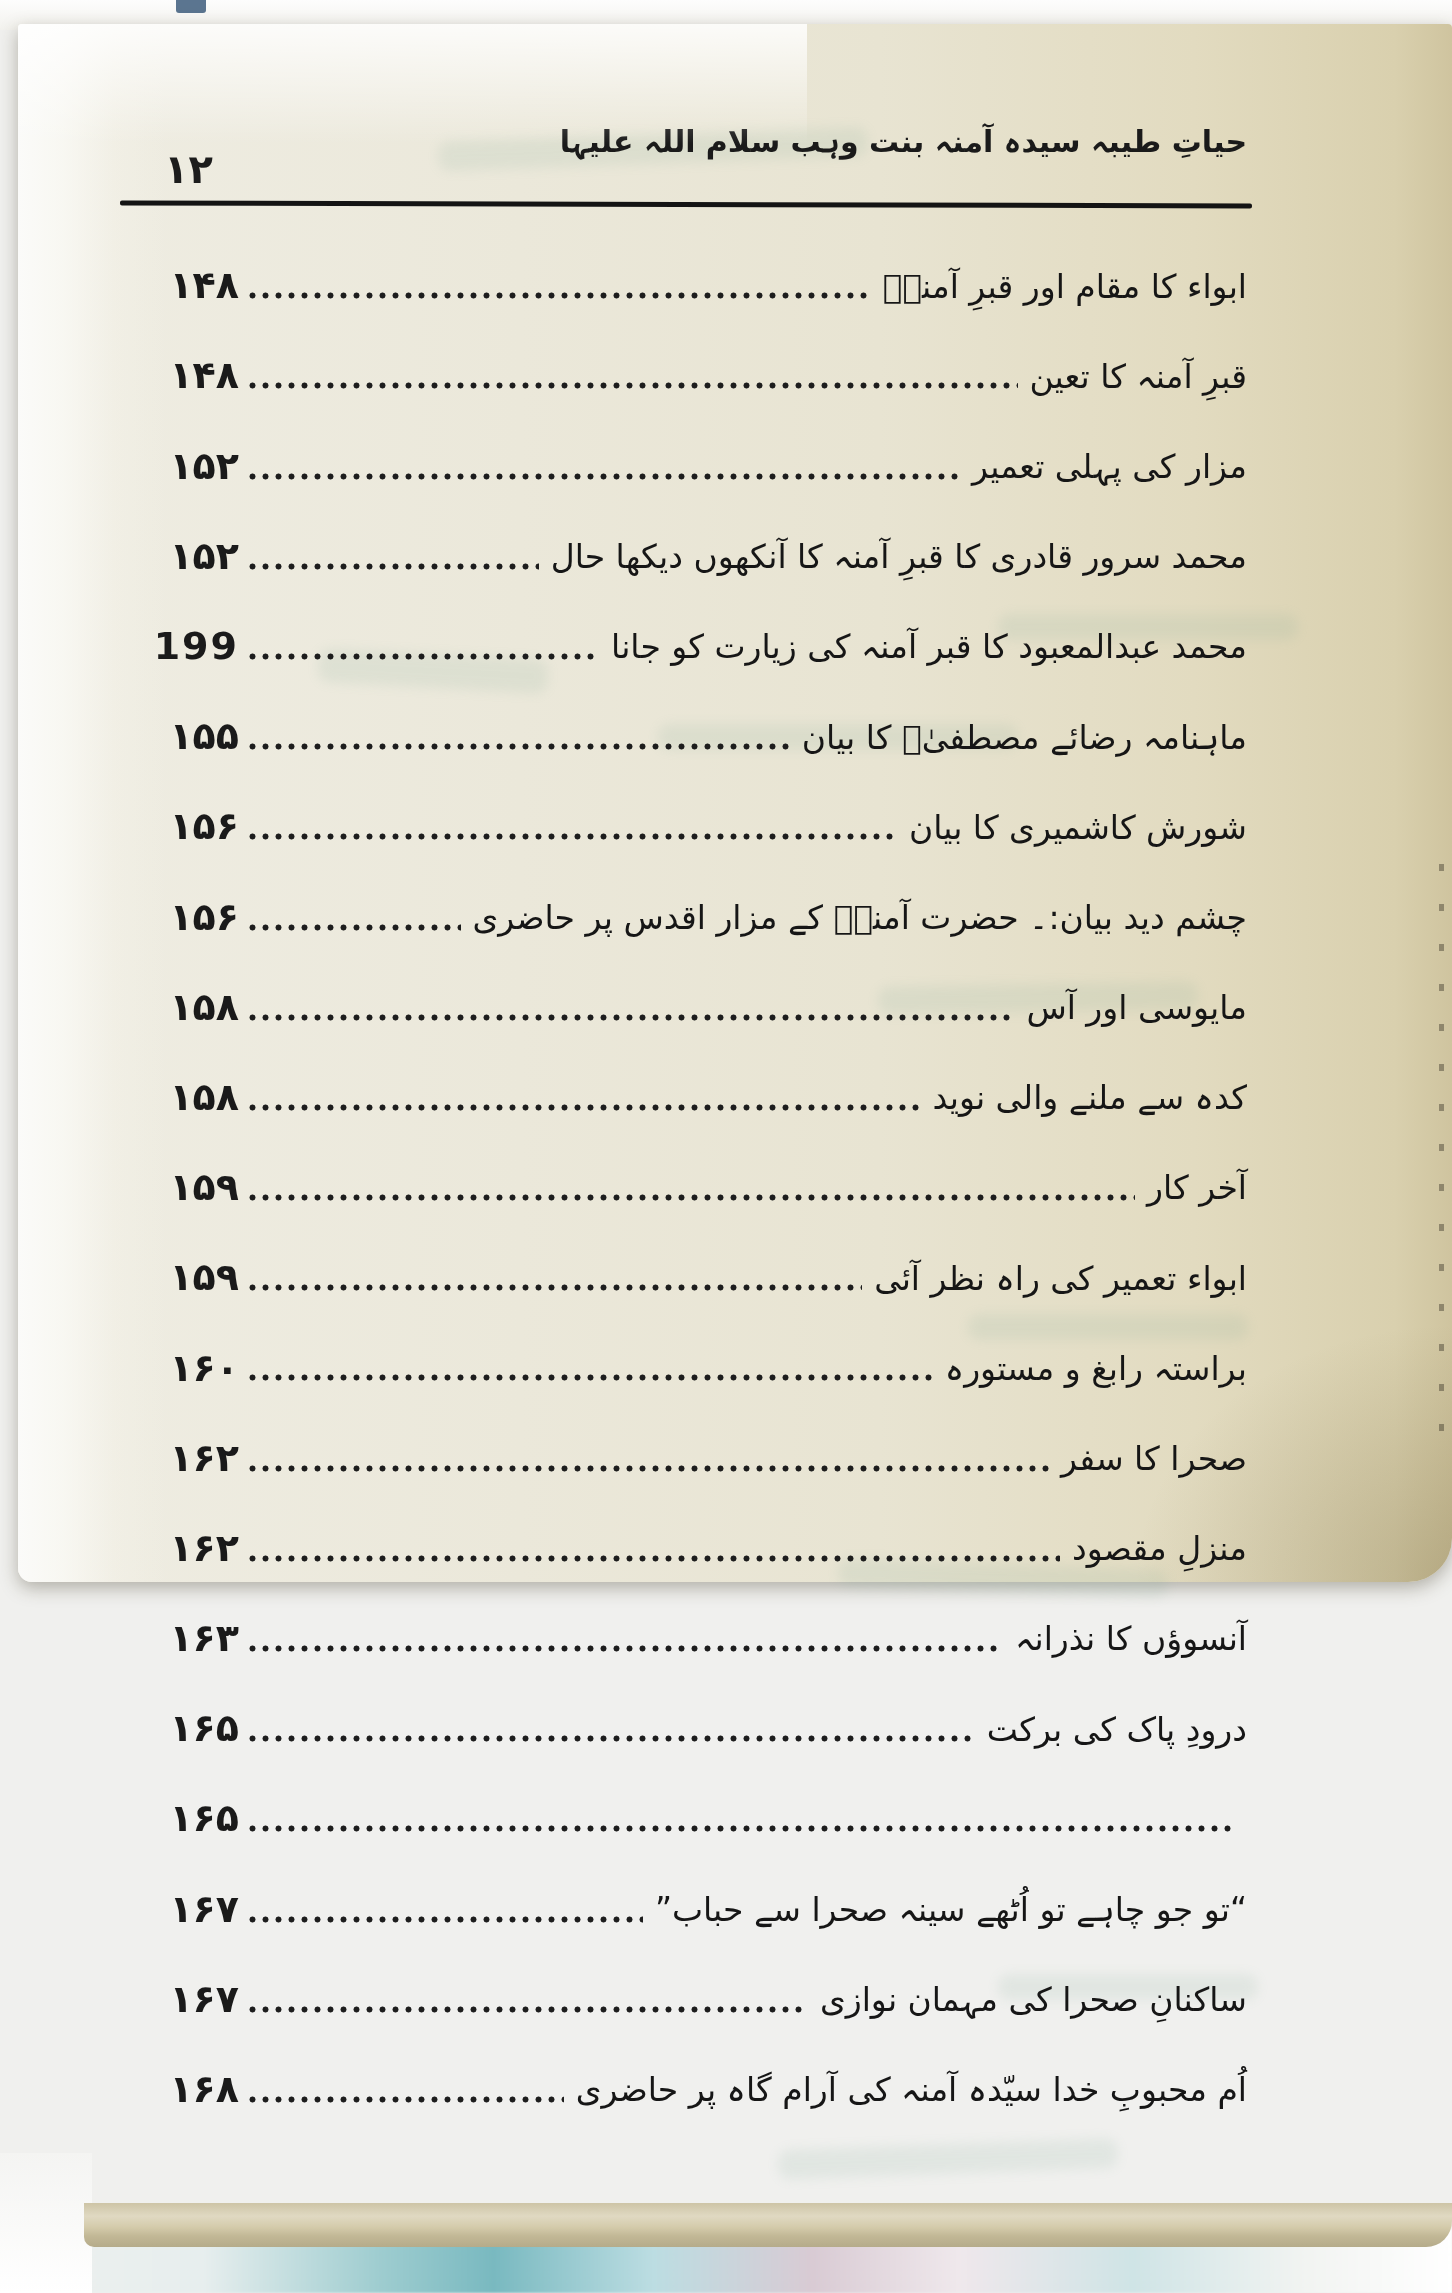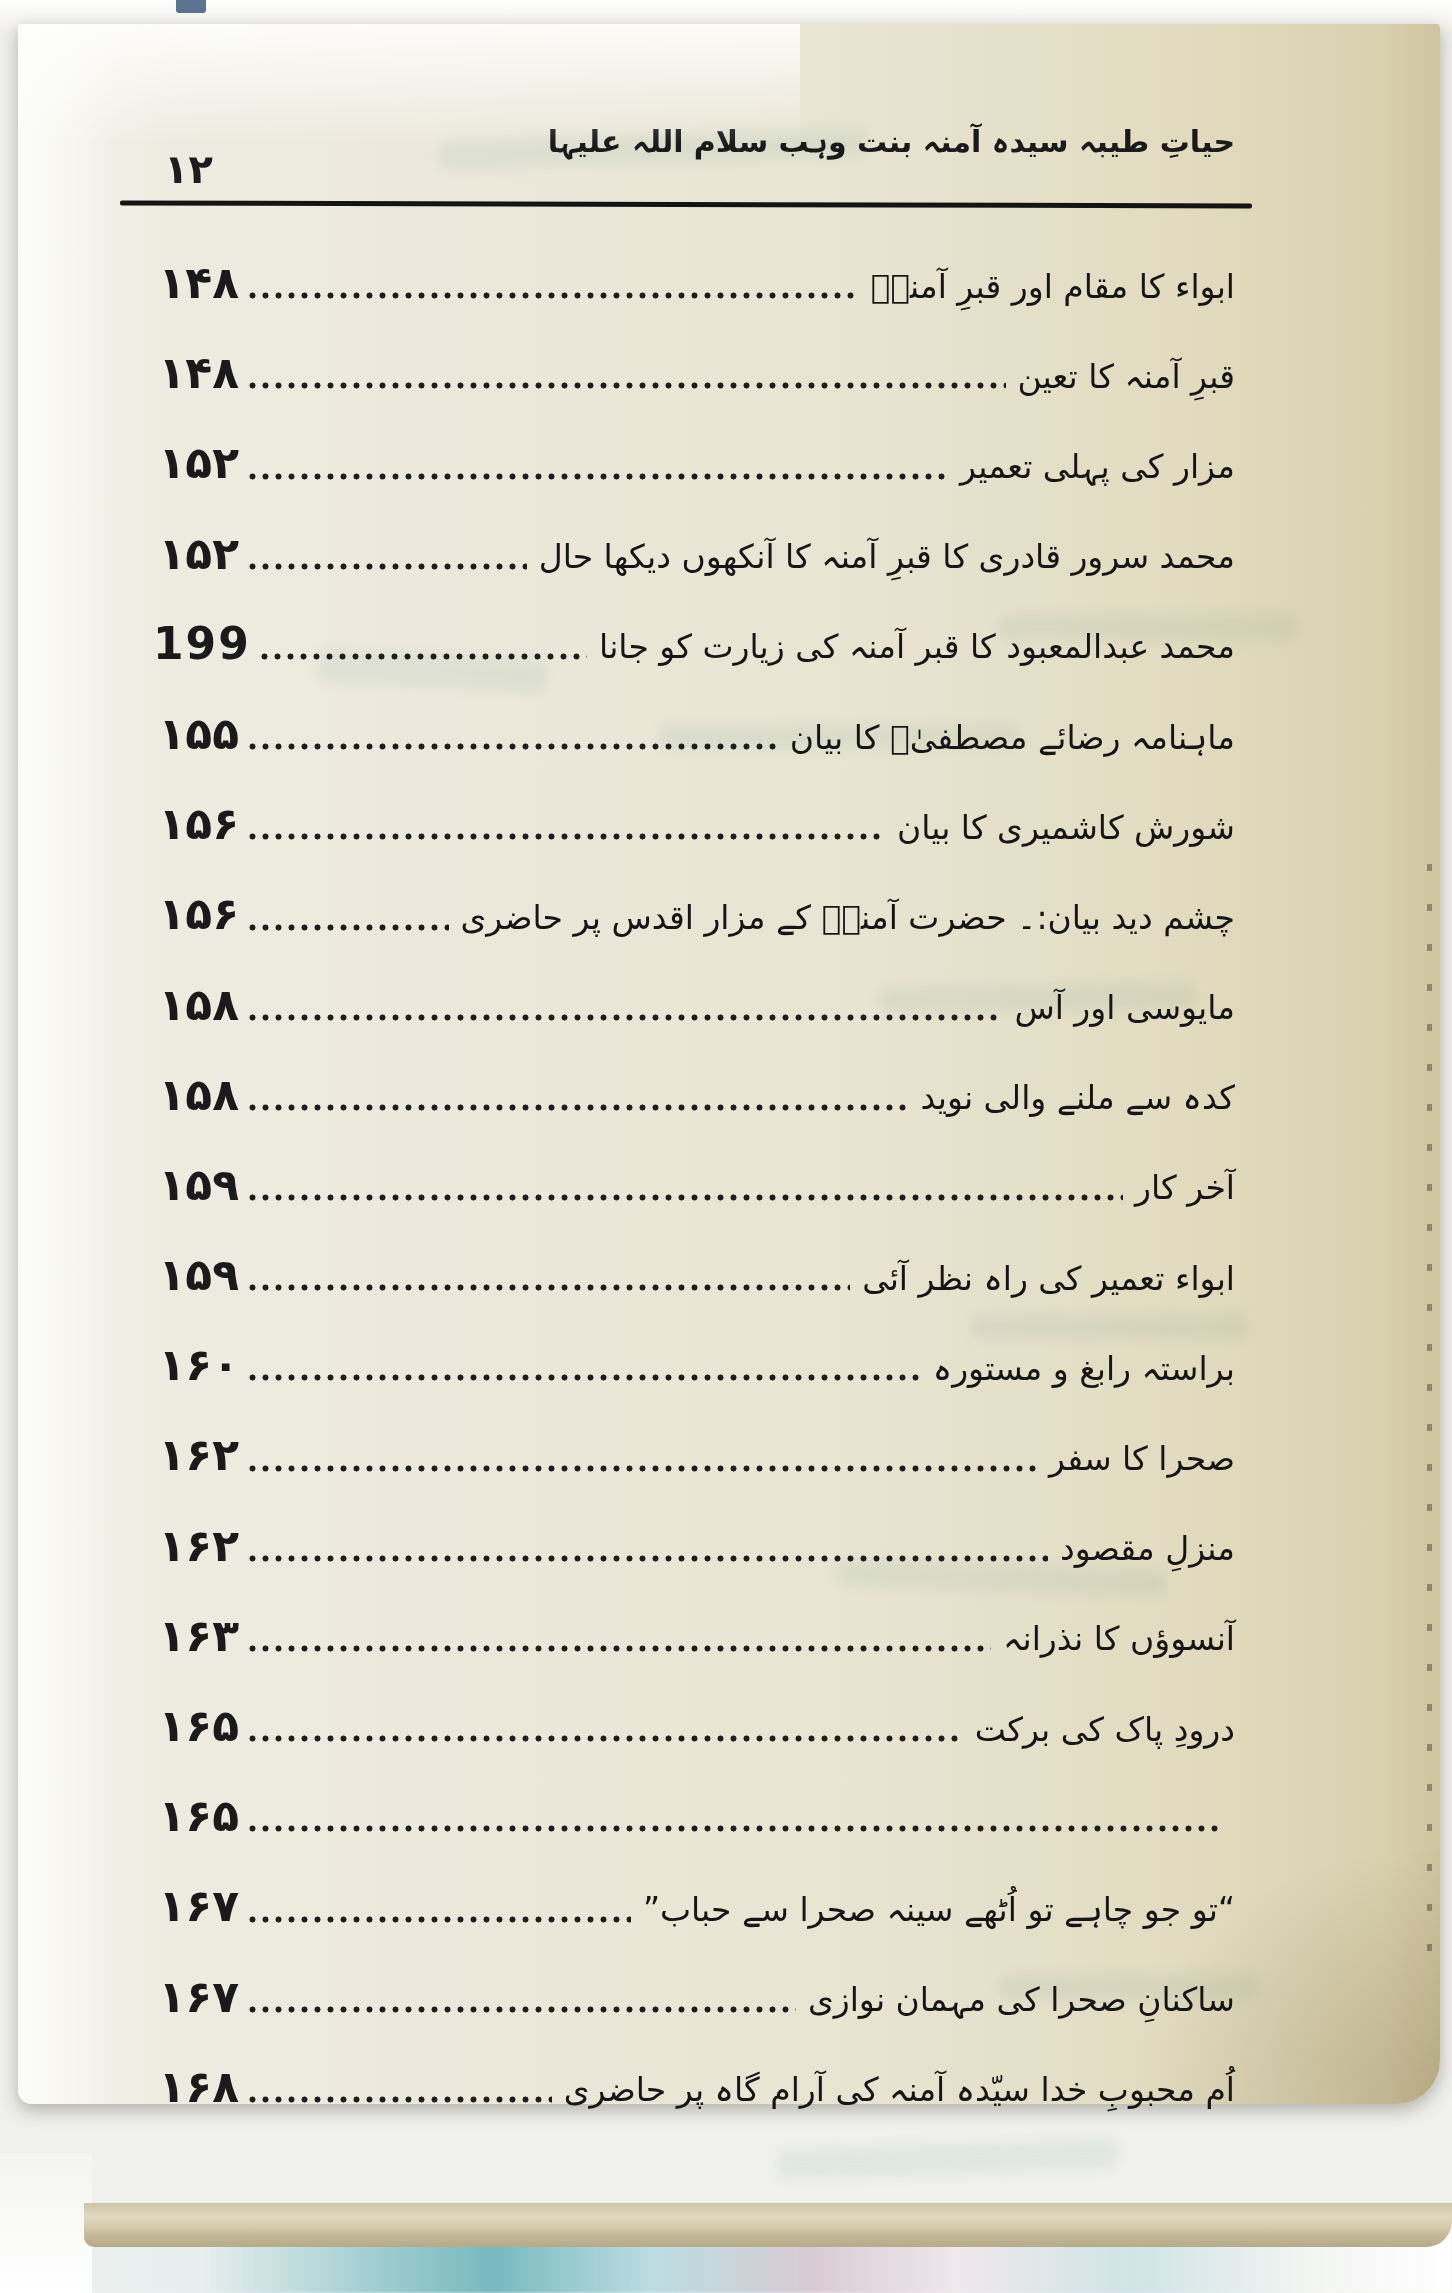--- a/index.html
+++ b/index.html
@@ -15,21 +15,21 @@
     position:absolute;left:0;bottom:0;width:100%;height:64px;
     background:linear-gradient(90deg,#eef1ef 0%,#e7eeee 14%,#9fcdd0 26%,#79b9c0 34%,#bcdde2 45%,#d9cbd4 56%,#efe8ec 66%,#cfe4e6 78%,#f2f4f2 90%,#ffffff 100%);
     filter:blur(1px);
   }
   .page-stack{position:absolute;left:84px;right:0;bottom:46px;height:44px;
     background:linear-gradient(180deg,#cdc4a6 0%,#e0d9c2 30%,#d4cbab 55%,#c2b896 75%,#b5ab8a 100%);
     border-radius:0 0 26px 10px;}
   .bottom-left-white{position:absolute;left:0;bottom:0;width:92px;height:140px;background:linear-gradient(180deg,#f4f4f2,#ffffff);}
   
   .page{
-    position:absolute;left:18px;top:24px;right:12px;height:2080px;
+    position:absolute;left:18px;top:24px;right:0;height:1558px;
     background:linear-gradient(90deg,#efede3 0%,#ebe8da 35%,#e8e4d2 60%,#e2dbc0 82%,#d9d0ae 96%,#cfc49f 100%);
     border-radius:4px 4px 44px 14px;
     box-shadow:0 6px 18px rgba(60,55,35,.35);
   }
   .page::before{ 
     content:"";position:absolute;left:0;top:0;bottom:0;width:150px;
     background:linear-gradient(90deg,#fbfbf9 0%,rgba(251,251,247,.75) 30%,rgba(248,246,238,.28) 65%,rgba(248,246,238,0) 100%);
     border-radius:4px 0 0 14px;
   }
   .page::after{ 
@@ -47,21 +47,21 @@
   .hdr-pagenum{position:absolute;left:146px;top:122px;font-size:40px;font-weight:700;color:#1c1c1c;letter-spacing:2px;}
   .hdr-title{position:absolute;right:205px;top:100px;font-size:30px;font-weight:700;color:#1a1a1a;white-space:nowrap;}
   .hdr-rule{position:absolute;left:102px;top:178px;width:1132px;height:5px;background:#141414;transform:rotate(.15deg);border-radius:2px;}
   
   .toc{position:absolute;top:192px;right:205px;left:135px;}
   .toc-row{display:flex;direction:rtl;align-items:flex-end;height:90.2px;}
   .toc-title{flex:0 0 auto;white-space:nowrap;font-size:33px;color:#161616;line-height:1.2;}
   .toc-dots{flex:1 1 30px;min-width:30px;height:7px;margin:0 12px 7px 10px;
     background-image:radial-gradient(circle at 3.5px 3.5px,#1d1d1d 2.7px,transparent 3.3px);
     background-size:13px 7px;background-repeat:repeat-x;background-position:left bottom;}
-  .toc-page{flex:0 0 auto;min-width:86px;font-size:44px;font-weight:600;color:#1a1a1a;letter-spacing:2px;line-height:1.05;}
+  .toc-page{flex:0 0 auto;min-width:86px;font-size:38px;font-weight:600;color:#1a1a1a;letter-spacing:2px;line-height:1.05;}
   
   .ghost{position:absolute;background:#7fa793;opacity:.13;filter:blur(6px);border-radius:12px;}
 </style>
 </head>
 <body>
 
 <div class="top-strip"></div>
 <div class="top-corner-mark"></div>
 <div class="bottom-surface"></div>
 <div class="bottom-left-white"></div>

